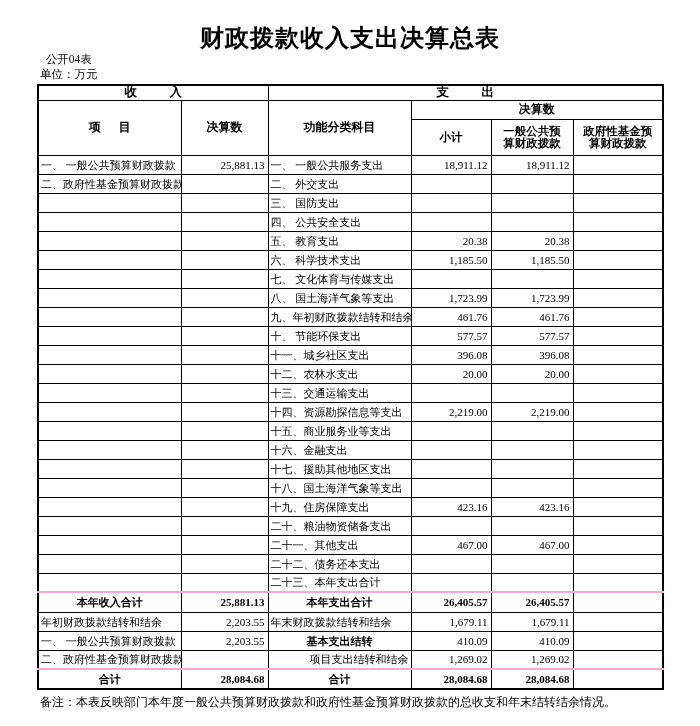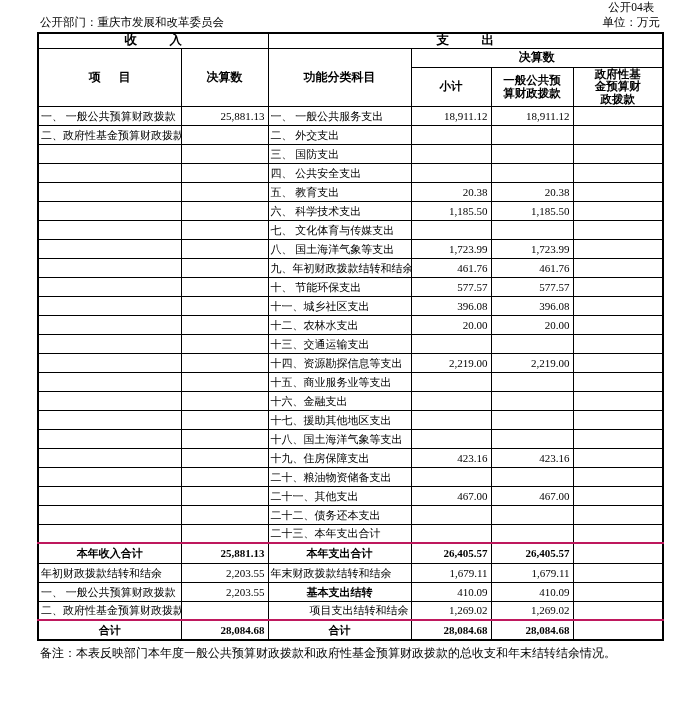--- a/index.html
+++ b/index.html
@@ -42,46 +42,46 @@
     padding: 0;
     overflow: hidden;
     font-size: 11px;
     line-height: 1.1;
   }
   thead th { font-weight: bold; text-align: center; vertical-align: middle; }
   .hr1 th { height: 14px; font-size: 12.5px; }
   .hr2 th { height: 19px; font-size: 12px; }
   .hr3 th { height: 36px; font-size: 11.5px; }
   th.wrapA { padding: 0 7px; }
-  th.wrapB { padding: 0 20px; }
+  th.wrapB { padding: 0 8px; }
   .sp3 { letter-spacing: 2.6em; text-indent: 2.6em; }
   .sp1 { letter-spacing: 1.5em; text-indent: 1.5em; }
 
   tbody td { height: 19px; vertical-align: middle; }
   td.lbl { text-align: left; padding-left: 2px; white-space: nowrap; }
   td.num { text-align: right; padding-right: 3px; white-space: nowrap; }
   td.c   { text-align: center; padding: 0; font-weight: bold; }
   td.r   { text-align: right; padding-right: 2px; padding-left: 28px; }
   td.sm  { font-size: 11px; }
-  tr.total td { border-top: 2px solid #be185d; font-weight: bold; height: 20px; margin-top: 12px; }
+  tr.total td { border-top: 2px solid #f9a8d4; font-weight: bold; height: 20px; margin-top: 12px; }
 
   .note {
     margin: 4px 0 0 40px;
     font-size: 12px;
     font-weight: normal;
   }
 </style>
 </head>
 <body>
 
 <div class="page">
 
+  <div class="title">财政拨款收入支出决算总表</div>
 
   <div class="meta">
-    <div class="dept">公开部门：重庆市发展和改革委员会</div>
     <div class="right-meta">
       <div>公开04表</div>
       <div>单位：万元</div>
     </div>
   </div>
 
   <table>
     <colgroup>
       <col style="width:143px">
       <col style="width:87px">

